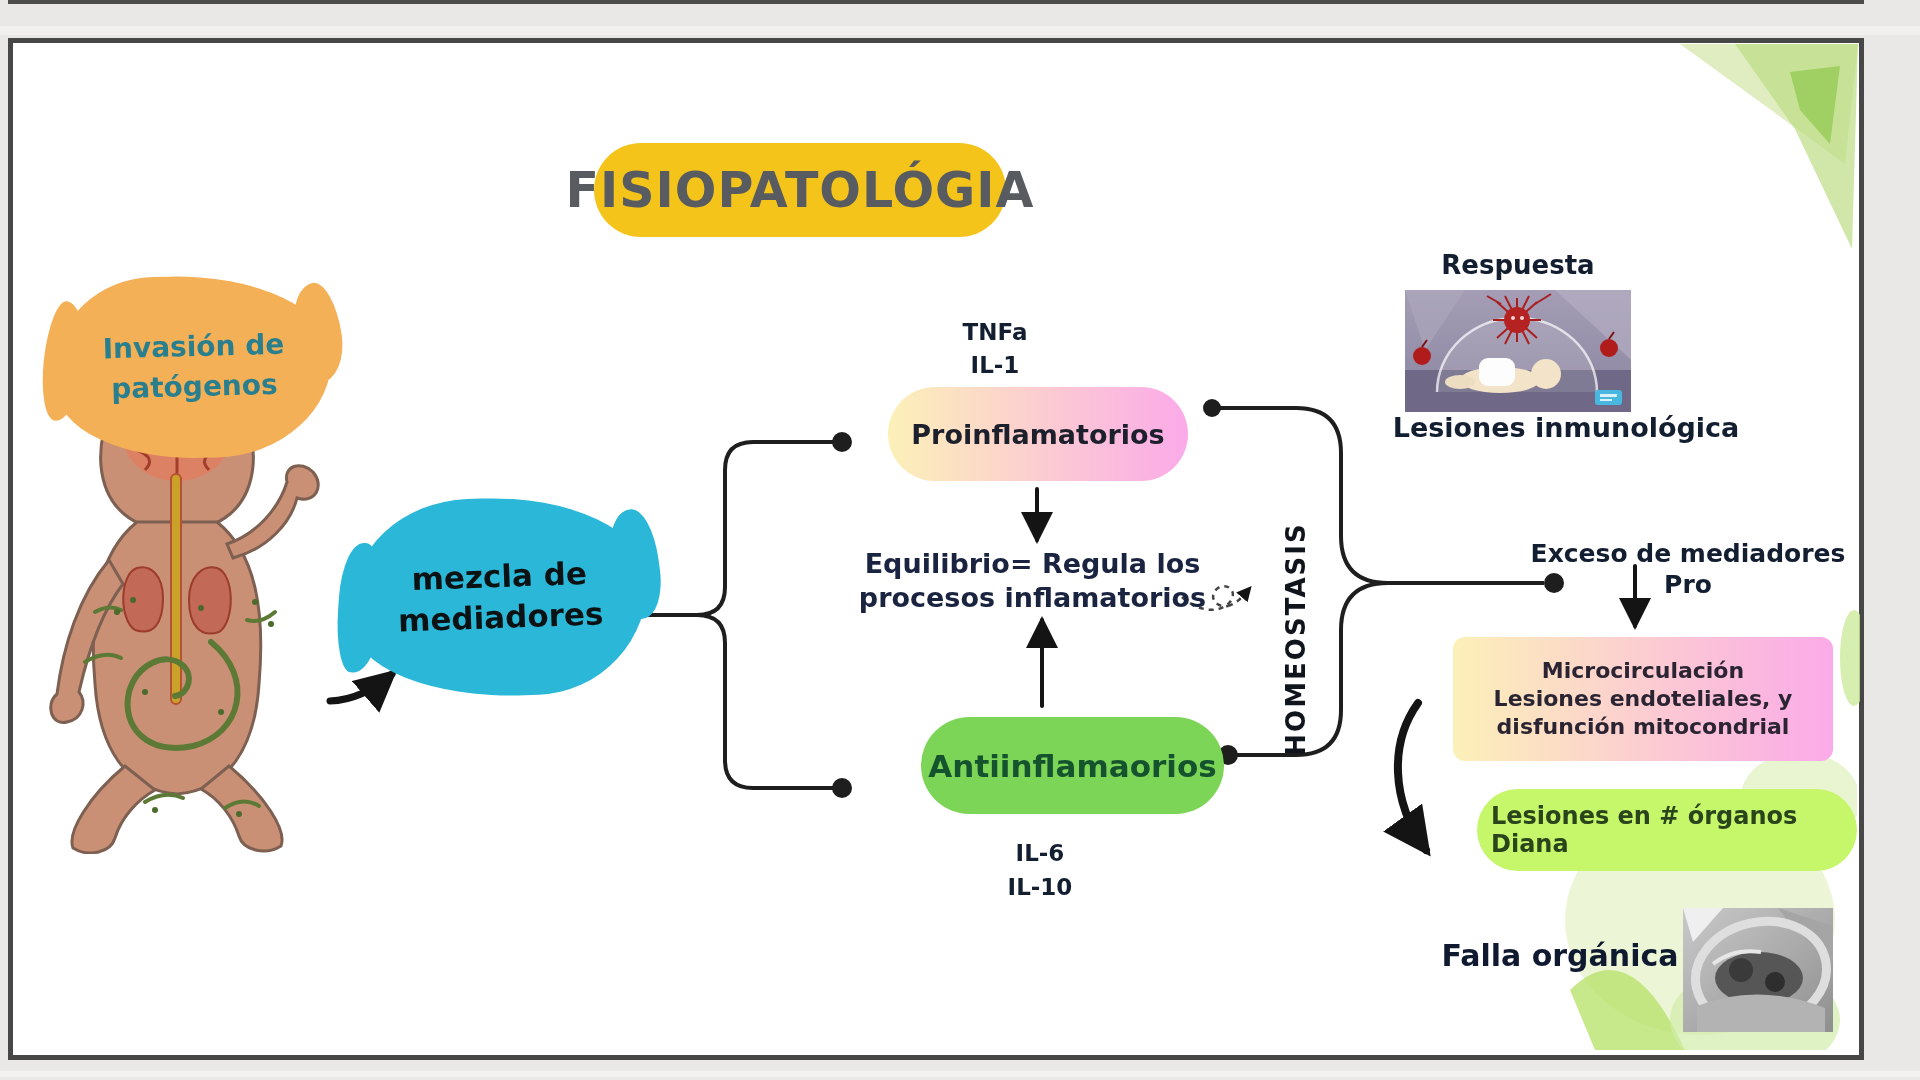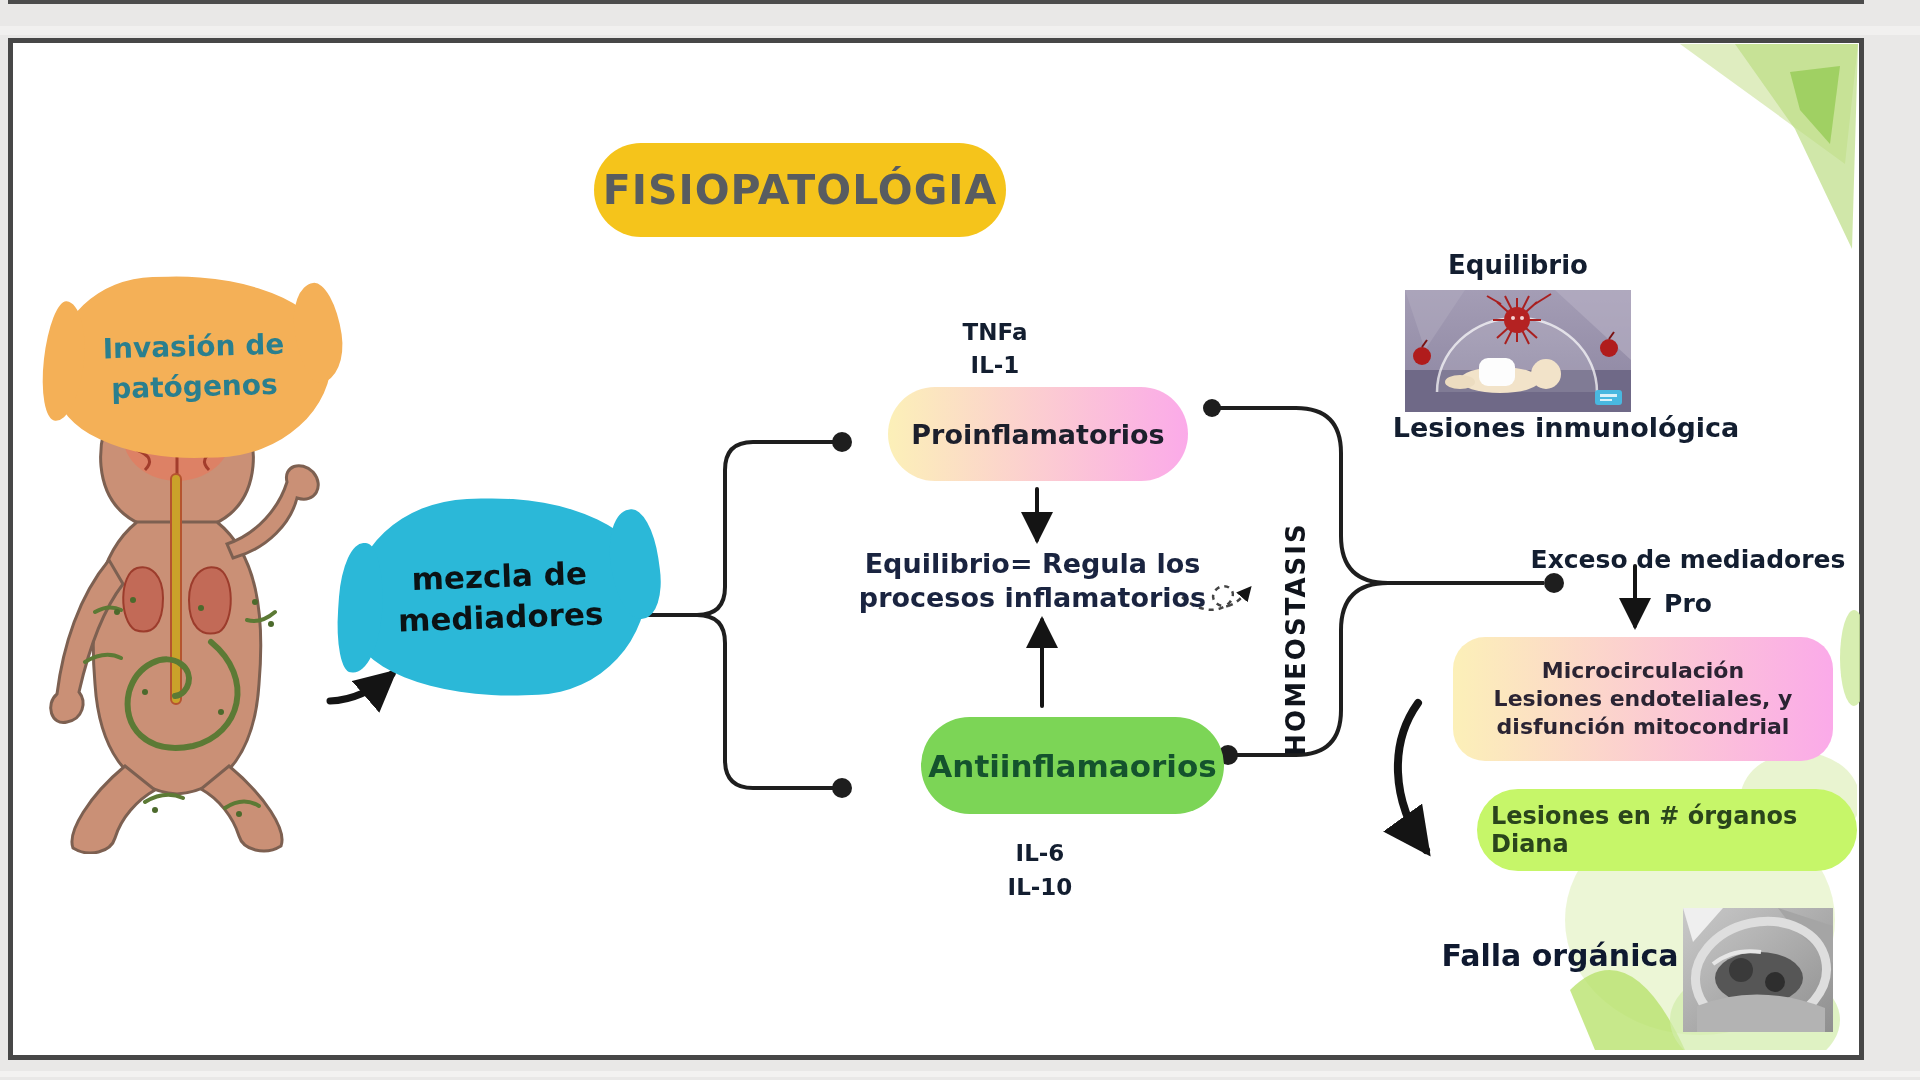--- a/index.html
+++ b/index.html
@@ -7,21 +7,21 @@
   .abs{position:absolute;}
   .pre{white-space:pre-line;}
   
   #prev-page-edge{left:8px;top:0;width:1856px;height:4px;background:#4c4c4c;}
   #separator-line{left:0;top:26px;width:1920px;height:9px;background:#f1f0ef;}
   #slide-page{left:8px;top:38px;width:1846px;height:1012px;background:#ffffff;border:5px solid #474747;}
   #bottom-line{left:0;top:1071px;width:1920px;height:6px;background:#f3f2f1;}
   
   #title-pill{left:594px;top:143px;width:412px;height:94px;border-radius:48px;
     background:var(--title-bg);display:flex;align-items:center;justify-content:center;}
-  #title-pill span{font-size:41px;font-weight:bold;color:#585c60;letter-spacing:1px;}
+  #title-pill span{font-size:49px;font-weight:bold;color:#585c60;letter-spacing:1px;}
   #invasion-node{left:56px;top:276px;width:276px;height:182px;background:var(--invasion-bg);
     border-radius:38% 62% 45% 55% / 52% 48% 58% 42%;transform:rotate(-1.5deg);
     display:flex;align-items:center;justify-content:center;}
   #invasion-node:before{content:"";position:absolute;left:-12px;top:22px;width:40px;height:120px;
     background:var(--invasion-bg);border-radius:40% 60% 55% 45%/50% 50% 50% 50%;transform:rotate(8deg);}
   #invasion-node:after{content:"";position:absolute;right:-10px;top:10px;width:46px;height:100px;
     background:var(--invasion-bg);border-radius:55% 45% 60% 40%/45% 55% 45% 55%;transform:rotate(-7deg);}
   #invasion-node span{position:relative;z-index:2;font-size:28px;font-weight:bold;line-height:40px;
     color:var(--invasion-text);text-align:center;}
   #mezcla-node{left:352px;top:498px;width:296px;height:198px;background:var(--mezcla-bg);
@@ -41,22 +41,22 @@
   #proinflamatorios-node span{font-size:27px;font-weight:bold;color:#1c1f2c;}
   #equilibrio-label{left:845px;top:547px;width:375px;font-size:27px;line-height:34px;color:#1a2440;}
   #antiinflamatorios-node{left:921px;top:717px;width:303px;height:97px;border-radius:49px;
     background:var(--anti-bg);display:flex;align-items:center;justify-content:center;}
   #antiinflamatorios-node span{font-size:31px;font-weight:bold;color:#14532d;}
   #anti-mediators-label{left:975px;top:836px;width:130px;font-size:23px;line-height:34px;}
   #homeostasis-label{left:1161px;top:618px;width:270px;height:42px;line-height:42px;
     font-size:26px;letter-spacing:2px;transform:rotate(-90deg);color:#10141c;}
   #descontrol-label{left:1405px;top:250px;width:226px;font-size:26px;}
   #respuesta-label{left:1388px;top:412px;width:356px;font-size:27px;}
-  #exceso-label{left:1523px;top:538px;width:330px;font-size:25px;line-height:44px;}
-  #micro-node{left:1453px;top:637px;width:380px;height:124px;border-radius:32px;
+  #exceso-label{left:1523px;top:538px;width:330px;font-size:25px;line-height:31px;}
+  #micro-node{left:1453px;top:637px;width:380px;height:124px;border-radius:12px;
     background:linear-gradient(90deg,var(--gradient-start),var(--gradient-end));
     display:flex;align-items:center;justify-content:center;}
   #micro-node span{font-size:22px;font-weight:bold;line-height:28px;color:#2b2433;text-align:center;}
   #lesiones-node{left:1477px;top:789px;width:380px;height:82px;border-radius:56px;
     background:var(--lesiones-bg);display:flex;align-items:center;justify-content:center;padding-left:14px;box-sizing:border-box;}
   #lesiones-node span{font-size:24px;font-weight:bold;color:#2a451c;}
   #falla-label{left:1436px;top:938px;width:248px;font-size:30px;color:#0f1930;}
   svg{display:block;}
 </style>
 </head>
@@ -231,21 +231,21 @@
 
 <div class="abs" id="antiinflamatorios-node">
   <span>Antiinflamaorios</span>
 </div>
 
 <div class="abs label pre" id="anti-mediators-label">IL-6
 IL-10</div>
 
 <div class="abs label" id="homeostasis-label">HOMEOSTASIS</div>
 
-<div class="abs label" id="descontrol-label">Equilibrio</div>
+<div class="abs label" id="descontrol-label">Respuesta</div>
 
 <div class="abs label" id="respuesta-label">Lesiones inmunológica</div>
 
 <div class="abs label pre" id="exceso-label">Exceso de mediadores
 Pro</div>
 
 <div class="abs" id="micro-node">
   <span class="pre">Microcirculación
 Lesiones endoteliales, y
 disfunción mitocondrial</span>

